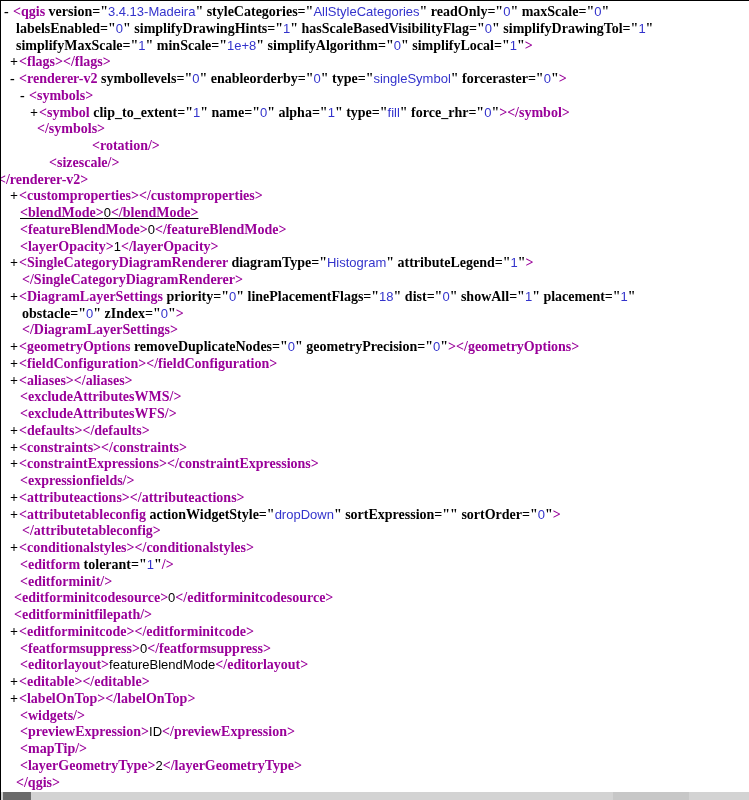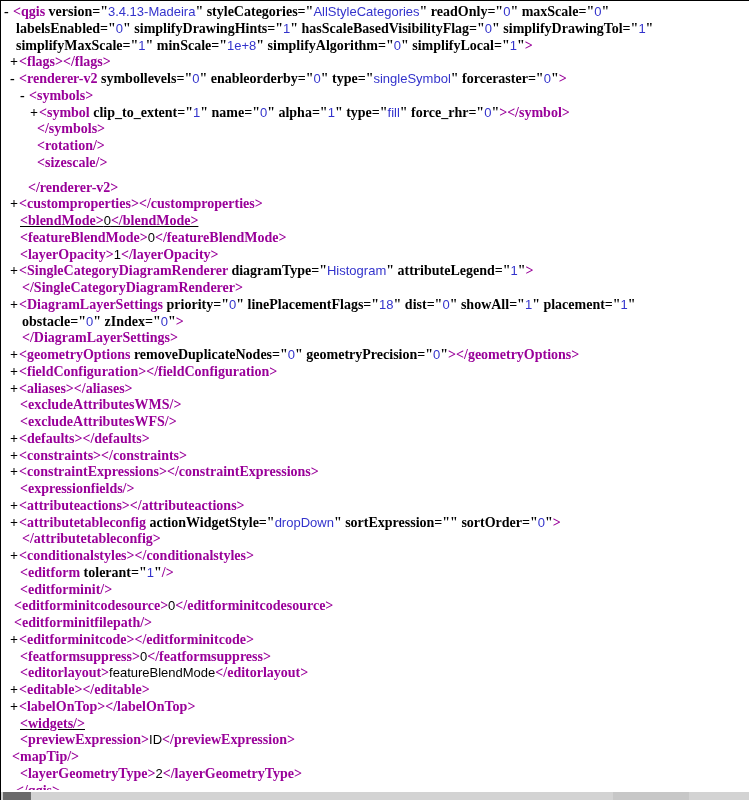--- a/index.html
+++ b/index.html
@@ -48,23 +48,23 @@
 <body>
 
 <div id="viewer">
   <div id="doc">
       <div class="line" style="padding-left: 15px;"><span class="marker" style="left: 3px; color: rgb(0, 0, 0);">-</span><span class="tk-t">&lt;qgis</span><span class="tk-a"> version="</span><span class="tk-v">3.4.13-Madeira</span><span class="tk-a">" styleCategories="</span><span class="tk-v">AllStyleCategories</span><span class="tk-a">" readOnly="</span><span class="tk-v">0</span><span class="tk-a">" maxScale="</span><span class="tk-v">0</span><span class="tk-a">"</span><br><span class="tk-a">labelsEnabled="</span><span class="tk-v">0</span><span class="tk-a">" simplifyDrawingHints="</span><span class="tk-v">1</span><span class="tk-a">" hasScaleBasedVisibilityFlag="</span><span class="tk-v">0</span><span class="tk-a">" simplifyDrawingTol="</span><span class="tk-v">1</span><span class="tk-a">"</span><br><span class="tk-a">simplifyMaxScale="</span><span class="tk-v">1</span><span class="tk-a">" minScale="</span><span class="tk-v">1e+8</span><span class="tk-a">" simplifyAlgorithm="</span><span class="tk-v">0</span><span class="tk-a">" simplifyLocal="</span><span class="tk-v">1</span><span class="tk-a">"</span><span class="tk-t">&gt;</span></div>
       <div class="line" style="padding-left: 21px;"><span class="marker" style="left: 9px; color: rgb(0, 0, 0);">+</span><span class="tk-t">&lt;flags&gt;&lt;/flags&gt;</span></div>
       <div class="line" style="padding-left: 21px;"><span class="marker" style="left: 9px; color: rgb(0, 0, 0);">-</span><span class="tk-t">&lt;renderer-v2</span><span class="tk-a"> symbollevels="</span><span class="tk-v">0</span><span class="tk-a">" enableorderby="</span><span class="tk-v">0</span><span class="tk-a">" type="</span><span class="tk-v">singleSymbol</span><span class="tk-a">" forceraster="</span><span class="tk-v">0</span><span class="tk-a">"</span><span class="tk-t">&gt;</span></div>
       <div class="line" style="padding-left: 31px;"><span class="marker" style="left: 19px; color: rgb(0, 0, 0);">-</span><span class="tk-t">&lt;symbols&gt;</span></div>
       <div class="line" style="padding-left: 41px;"><span class="marker" style="left: 29px; color: rgb(0, 0, 0);">+</span><span class="tk-t">&lt;symbol</span><span class="tk-a"> clip_to_extent="</span><span class="tk-v">1</span><span class="tk-a">" name="</span><span class="tk-v">0</span><span class="tk-a">" alpha="</span><span class="tk-v">1</span><span class="tk-a">" type="</span><span class="tk-v">fill</span><span class="tk-a">" force_rhr="</span><span class="tk-v">0</span><span class="tk-a">"</span><span class="tk-t">&gt;&lt;/symbol&gt;</span></div>
       <div class="line" style="padding-left: 39px;"><span class="tk-t">&lt;/symbols&gt;</span></div>
-      <div class="line" style="padding-left: 39px;"><span class="tk-t">&lt;rotation/&gt;</span></div>
-      <div class="line" style="padding-left: 39px;"><span class="tk-t">&lt;sizescale/&gt;</span></div>
-      <div class="line" style="padding-left: 30px; margin-top: 8px;"><span class="tk-t">&lt;/renderer-v2&gt;</span></div>
+      <div class="line" style="padding-left: 62px; margin-left: 32px;"><span class="tk-t">&lt;rotation/&gt;</span></div>
+      <div class="line" style="padding-left: 39px; margin-left: 12px;"><span class="tk-t">&lt;sizescale/&gt;</span></div>
+      <div class="line" style=""><span class="tk-t">&lt;/renderer-v2&gt;</span></div>
       <div class="line" style="padding-left: 21px;"><span class="marker" style="left: 9px; color: rgb(0, 0, 0);">+</span><span class="tk-t">&lt;customproperties&gt;&lt;/customproperties&gt;</span></div>
       <div class="line" style="padding-left: 22px; text-decoration: underline;"><span class="tk-t">&lt;blendMode&gt;</span><span class="tk-x">0</span><span class="tk-t">&lt;/blendMode&gt;</span></div>
       <div class="line" style="padding-left: 22px;"><span class="tk-t">&lt;featureBlendMode&gt;</span><span class="tk-x">0</span><span class="tk-t">&lt;/featureBlendMode&gt;</span></div>
       <div class="line" style="padding-left: 22px;"><span class="tk-t">&lt;layerOpacity&gt;</span><span class="tk-x">1</span><span class="tk-t">&lt;/layerOpacity&gt;</span></div>
       <div class="line" style="padding-left: 21px;"><span class="marker" style="left: 9px; color: rgb(0, 0, 0);">+</span><span class="tk-t">&lt;SingleCategoryDiagramRenderer</span><span class="tk-a"> diagramType="</span><span class="tk-v">Histogram</span><span class="tk-a">" attributeLegend="</span><span class="tk-v">1</span><span class="tk-a">"</span><span class="tk-t">&gt;</span><br><span class="tk-t">&lt;/SingleCategoryDiagramRenderer&gt;</span></div>
       <div class="line" style="padding-left: 21px;"><span class="marker" style="left: 9px; color: rgb(0, 0, 0);">+</span><span class="tk-t">&lt;DiagramLayerSettings</span><span class="tk-a"> priority="</span><span class="tk-v">0</span><span class="tk-a">" linePlacementFlags="</span><span class="tk-v">18</span><span class="tk-a">" dist="</span><span class="tk-v">0</span><span class="tk-a">" showAll="</span><span class="tk-v">1</span><span class="tk-a">" placement="</span><span class="tk-v">1</span><span class="tk-a">"</span><br><span class="tk-a">obstacle="</span><span class="tk-v">0</span><span class="tk-a">" zIndex="</span><span class="tk-v">0</span><span class="tk-a">"</span><span class="tk-t">&gt;</span><br><span class="tk-t">&lt;/DiagramLayerSettings&gt;</span></div>
       <div class="line" style="padding-left: 21px;"><span class="marker" style="left: 9px; color: rgb(0, 0, 0);">+</span><span class="tk-t">&lt;geometryOptions</span><span class="tk-a"> removeDuplicateNodes="</span><span class="tk-v">0</span><span class="tk-a">" geometryPrecision="</span><span class="tk-v">0</span><span class="tk-a">"</span><span class="tk-t">&gt;&lt;/geometryOptions&gt;</span></div>
       <div class="line" style="padding-left: 21px;"><span class="marker" style="left: 9px; color: rgb(0, 0, 0);">+</span><span class="tk-t">&lt;fieldConfiguration&gt;&lt;/fieldConfiguration&gt;</span></div>
       <div class="line" style="padding-left: 21px;"><span class="marker" style="left: 9px; color: rgb(0, 0, 0);">+</span><span class="tk-t">&lt;aliases&gt;&lt;/aliases&gt;</span></div>
       <div class="line" style="padding-left: 22px;"><span class="tk-t">&lt;excludeAttributesWMS/&gt;</span></div>
@@ -78,23 +78,23 @@
       <div class="line" style="padding-left: 21px;"><span class="marker" style="left: 9px; color: rgb(0, 0, 0);">+</span><span class="tk-t">&lt;conditionalstyles&gt;&lt;/conditionalstyles&gt;</span></div>
       <div class="line" style="padding-left: 22px;"><span class="tk-t">&lt;editform</span><span class="tk-a"> tolerant="</span><span class="tk-v">1</span><span class="tk-a">"</span><span class="tk-t">/&gt;</span></div>
       <div class="line" style="padding-left: 22px;"><span class="tk-t">&lt;editforminit/&gt;</span></div>
       <div class="line" style="padding-left: 16px;"><span class="tk-t">&lt;editforminitcodesource&gt;</span><span class="tk-x">0</span><span class="tk-t">&lt;/editforminitcodesource&gt;</span></div>
       <div class="line" style="padding-left: 16px;"><span class="tk-t">&lt;editforminitfilepath/&gt;</span></div>
       <div class="line" style="padding-left: 21px;"><span class="marker" style="left: 9px; color: rgb(0, 0, 0);">+</span><span class="tk-t">&lt;editforminitcode&gt;&lt;/editforminitcode&gt;</span></div>
       <div class="line" style="padding-left: 22px;"><span class="tk-t">&lt;featformsuppress&gt;</span><span class="tk-x">0</span><span class="tk-t">&lt;/featformsuppress&gt;</span></div>
       <div class="line" style="padding-left: 22px;"><span class="tk-t">&lt;editorlayout&gt;</span><span class="tk-x">featureBlendMode</span><span class="tk-t">&lt;/editorlayout&gt;</span></div>
       <div class="line" style="padding-left: 21px;"><span class="marker" style="left: 9px; color: rgb(0, 0, 0);">+</span><span class="tk-t">&lt;editable&gt;&lt;/editable&gt;</span></div>
       <div class="line" style="padding-left: 21px;"><span class="marker" style="left: 9px; color: rgb(0, 0, 0);">+</span><span class="tk-t">&lt;labelOnTop&gt;&lt;/labelOnTop&gt;</span></div>
-      <div class="line" style="padding-left: 22px; text-decoration: underline;"><span class="tk-t">&lt;widgets/&gt;</span></div>
+      <div class="line" style="padding-left: 22px;"><span class="tk-t">&lt;widgets/&gt;</span></div>
       <div class="line" style="padding-left: 22px;"><span class="tk-t">&lt;previewExpression&gt;</span><span class="tk-x">ID</span><span class="tk-t">&lt;/previewExpression&gt;</span></div>
-      <div class="line" style="padding-left: 14px;"><span class="tk-t">&lt;mapTip/&gt;</span></div>
+      <div class="line" style="padding-left: 22px;"><span class="tk-t">&lt;mapTip/&gt;</span></div>
       <div class="line" style="padding-left: 22px;"><span class="tk-t">&lt;layerGeometryType&gt;</span><span class="tk-x">2</span><span class="tk-t">&lt;/layerGeometryType&gt;</span></div>
       <div class="line" style="padding-left: 18px;"><span class="tk-t">&lt;/qgis&gt;</span></div>
     </div>
   <div class="whitegap"></div>
   <div id="hscrollbar">
       <div class="track" style="left: 0px; width: 749px; background: rgb(211, 211, 211);"></div>
       <div class="track" style="left: 612px; width: 76px; background: rgb(199, 199, 199);"></div>
       <div class="thumb" style="left: 2px; width: 28px; background: rgb(107, 107, 107);"></div>
     </div>
 </div>

